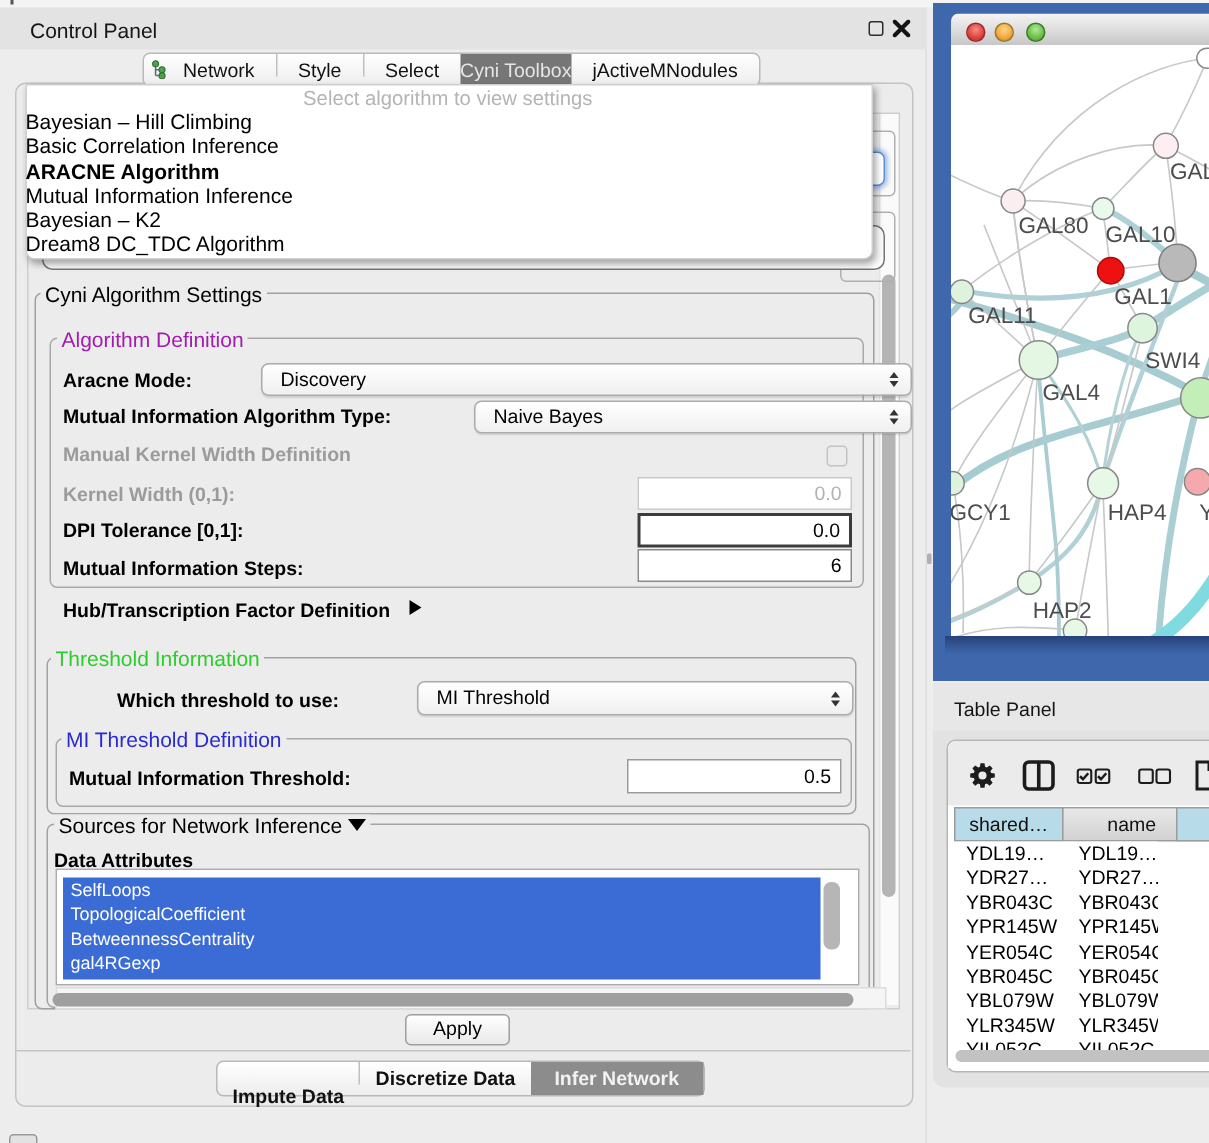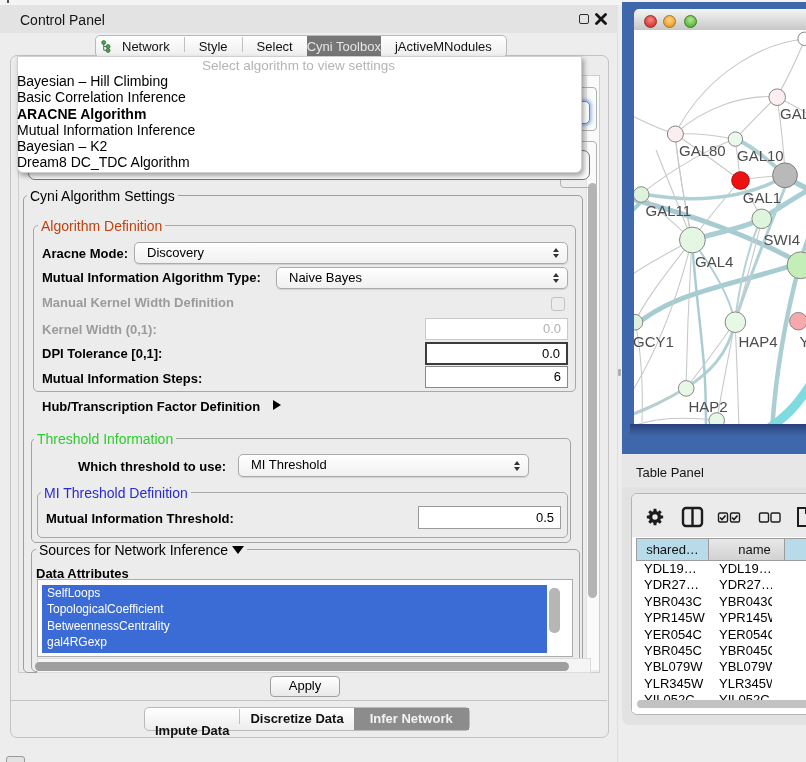--- a/index.html
+++ b/index.html
@@ -4,21 +4,21 @@
 <style>
 html,body{margin:0;padding:0;}
 body{width:806px;height:762px;position:relative;overflow:hidden;background:#ededed;
   font-family:"Liberation Sans",sans-serif;-webkit-font-smoothing:antialiased;}
 .abs{position:absolute;}
 .b{font-weight:bold;}
 .grp{position:absolute;border:1px solid #9f9f9f;border-radius:5px;}
 .glab{position:absolute;background:#ececec;padding:0 3px;font-size:14px;line-height:14px;white-space:nowrap;}
 .flab{position:absolute;font-size:13px;font-weight:bold;white-space:nowrap;color:#000;}
 .combo{position:absolute;background:linear-gradient(#ffffff,#f0f0f0);border:1px solid #ababab;
-  border-radius:5px;font-size:13px;color:#000;box-shadow:0 1px 1px rgba(0,0,0,0.12);}
+  border-radius:5px;font-size:13px;color:#000;box-shadow:0 1px 1px rgba(0,0,0,0.12);margin-left:40px;}
 .combo .txt{position:absolute;left:12px;top:2px;}
 .arrs{position:absolute;right:7px;top:50%;margin-top:-5px;width:7px;height:10px;}
 .au{position:absolute;left:0;top:0;width:0;height:0;border-left:3.5px solid transparent;border-right:3.5px solid transparent;border-bottom:4.5px solid #333;}
 .ad{position:absolute;left:0;bottom:0;width:0;height:0;border-left:3.5px solid transparent;border-right:3.5px solid transparent;border-top:4.5px solid #333;}
 .inp{position:absolute;background:#fff;font-size:13px;text-align:right;padding-right:6px;box-sizing:border-box;}
 .seg{display:inline-block;padding:0 14px;font-size:13px;line-height:21px;color:#111;vertical-align:top;}
 .sep{display:inline-block;width:1px;height:15px;background:#c0c0c0;vertical-align:middle;margin-top:-2px;}
 </style>
 </head>
 <body>
@@ -52,21 +52,21 @@
 
 <div class="abs" style="left:560px;top:87px;width:35px;height:42px;border:1px solid #b0b0b0;border-radius:4px;"></div>
 <div class="abs" style="left:556px;top:101px;width:32px;height:21px;background:#fff;border:1.5px solid #5a8ed0;border-radius:5px;box-shadow:0 0 3px 1.5px rgba(100,150,220,0.55);"></div>
 <div class="abs" style="left:560px;top:141px;width:35px;height:45px;border:1px solid #b0b0b0;border-radius:4px;"></div>
 <div class="abs" style="left:28px;top:150px;width:560px;height:28px;background:#fbfbfb;border:1.5px solid #757575;border-radius:7px;"></div>
 
 <div class="grp" style="left:23px;top:195px;width:558px;height:476px;"></div>
 <div class="glab" style="left:27px;top:189px;">Cyni Algorithm Settings</div>
 
 <div class="grp" style="left:33px;top:225px;width:541px;height:165px;border-color:#a8a8a8;"></div>
-<div class="glab" style="left:38px;top:219px;color:#c2410c;">Algorithm Definition</div>
+<div class="glab" style="left:38px;top:219px;color:#a21caf;">Algorithm Definition</div>
 <div class="flab" style="left:42px;top:246px;">Aracne Mode:</div>
 <div class="combo" style="left:134px;top:242px;width:432px;height:20px;">
     <span class="txt">Discovery</span>
     <span class="arrs">
       <span class="au"></span>
       <span class="ad"></span>
     </span>
   </div>
 <div class="flab" style="left:42px;top:270px;">Mutual Information Algorithm Type:</div>
 <div class="combo" style="left:276px;top:267px;width:290px;height:20px;">

